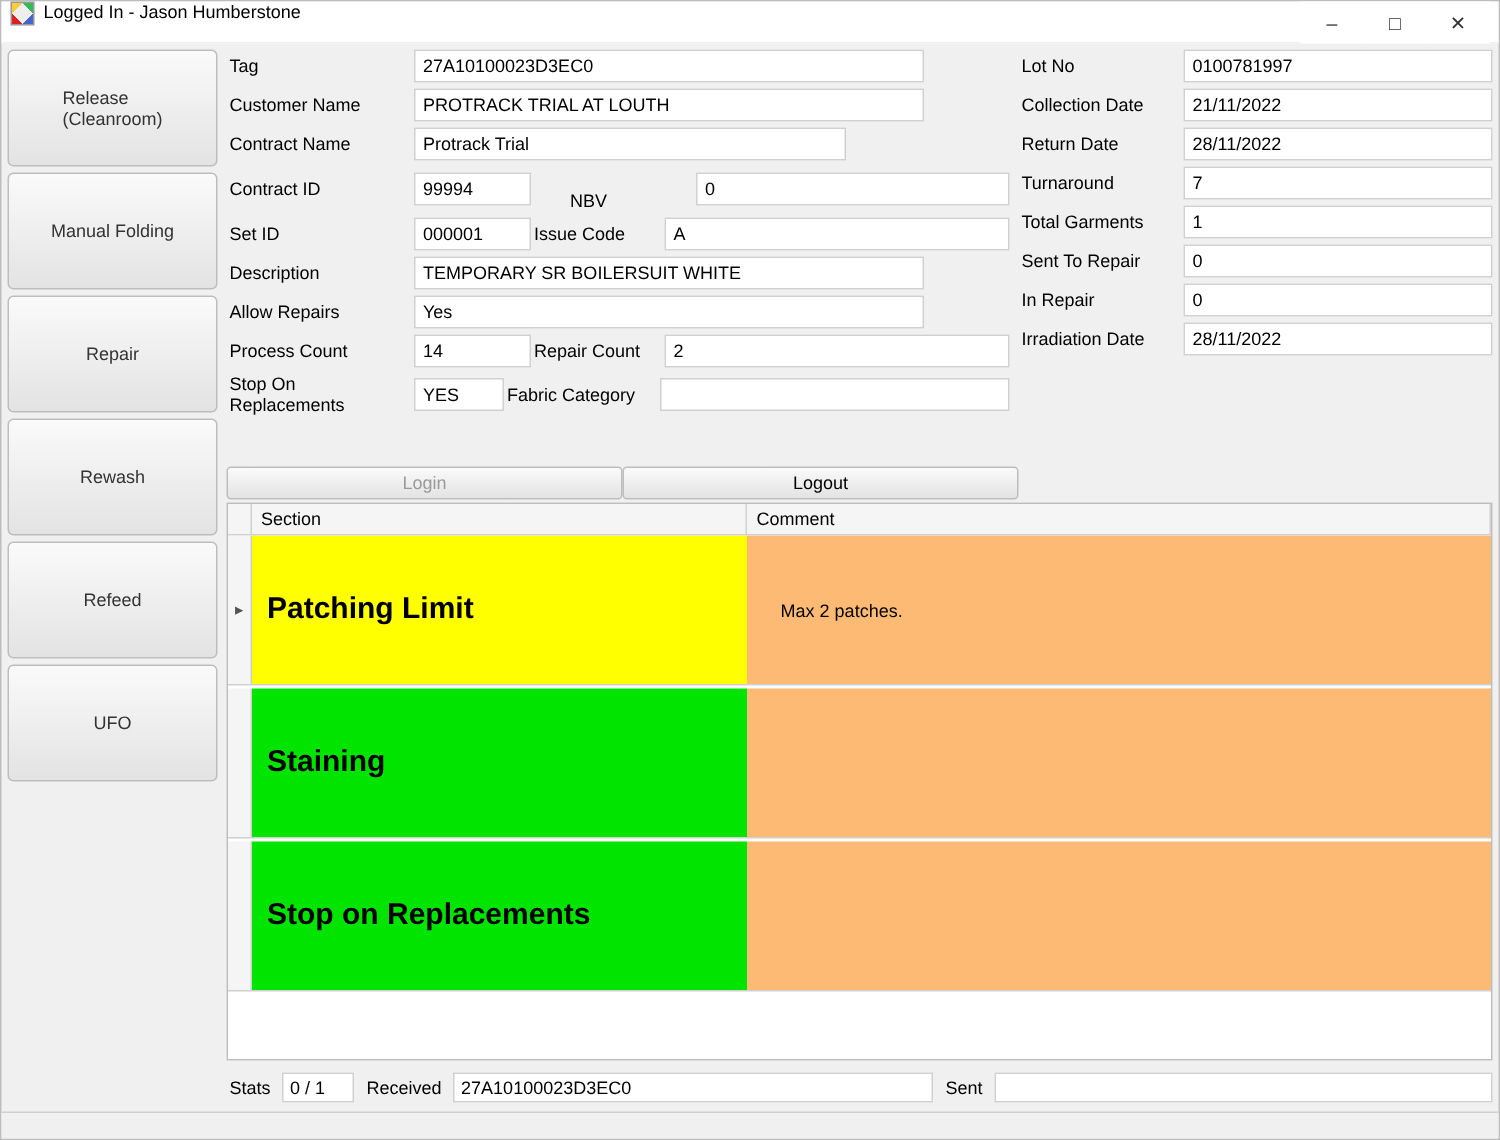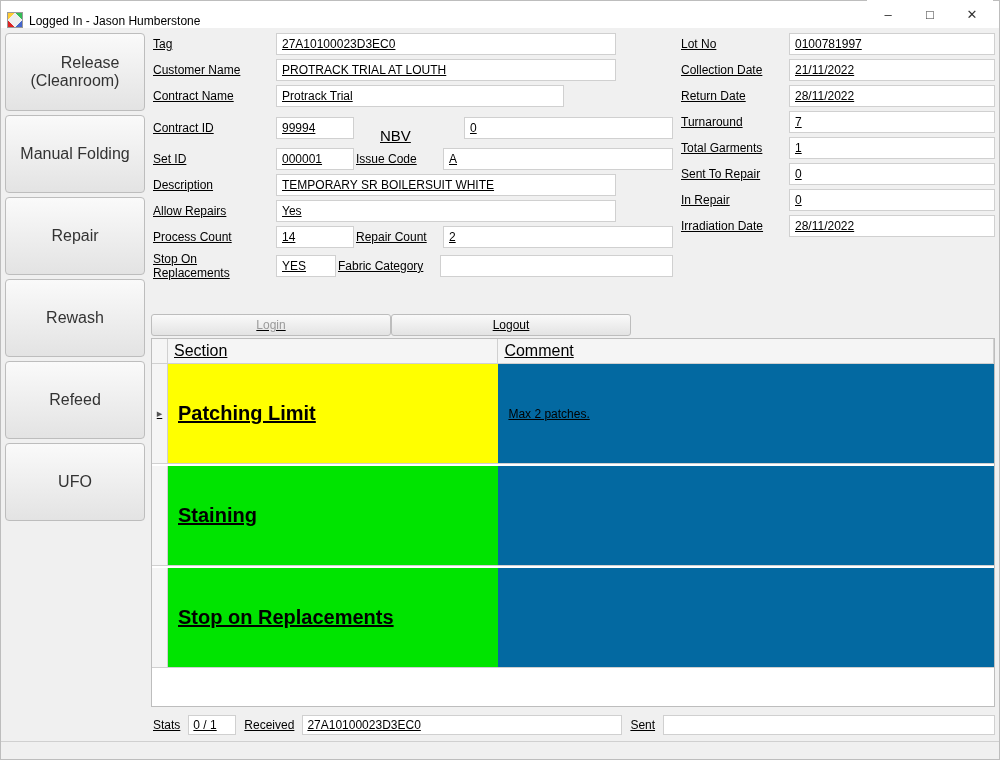--- a/index.html
+++ b/index.html
@@ -18,21 +18,21 @@
   * { box-sizing: border-box; font-family: "Segoe UI", Tahoma, sans-serif; font-size: 12px; color: var(--text); }
   body { margin:0; padding:0; background:#fff; width:1000px; height:760px; overflow:hidden; }
 
   
   .win {
     width:1000px; height:760px; background:var(--panel);
     display:flex; flex-direction:column; border:1px solid var(--border);
   }
   .titlebar {
     height:28px; background:#fff; border-bottom:1px solid var(--panel);
-    display:flex; align-items:flex-end; padding:0 6px;
+    display:flex; align-items:flex-start; padding:0 6px;
   }
   .titlebar .app-icon {
     width:16px; height:16px; margin-right:6px;
     background:
       linear-gradient(45deg,#d22 25%,transparent 25%),
       linear-gradient(-45deg,#46c 25%,transparent 25%),
       linear-gradient(135deg,#fc3 25%,transparent 25%),
       linear-gradient(-135deg,#3b5 25%,transparent 25%);
     background-color:#eee; border:1px solid #999;
   }
@@ -46,25 +46,25 @@
   .body {
     flex:1; display:flex; gap:0; padding:4px; min-height:0;
   }
   .sidebtns {
     width:140px; display:flex; flex-direction:column; gap:4px;
   }
   .bigbtn {
     height:78px; border:1px solid var(--border);
     background:linear-gradient(var(--btn-grad-top),var(--btn-grad-bot));
     border-radius:4px; display:flex; align-items:center; justify-content:center;
-    text-align:right; white-space:pre-line; color:#333; font-size:16px;
+    text-align:left; white-space:pre-line; color:#333; font-size:12px;
   }
 
   .content {
-    flex:1; display:flex; flex-direction:column; padding-left:6px; min-height:0;text-decoration:underline;
+    flex:1; display:flex; flex-direction:column; padding-left:6px; min-height:0;
   }
 
   
   .form-area {
     display:grid;
     grid-template-columns: 120px 1fr 110px 200px;
     column-gap:6px;
     align-items:start;
   }
   .leftform { grid-column:1 / span 2; }
@@ -81,21 +81,21 @@
   .lab { font-size:12px; padding-left:2px; }
 
   .field {
     height:22px; background:var(--field-bg); border:1px solid var(--border-light);
     padding:2px 5px; font-size:12px; display:flex; align-items:center; white-space:nowrap; overflow:hidden;
   }
 
   .inline2 {
     display:grid; grid-template-columns: 78px 70px 1fr; column-gap:20px; align-items:center;
   }
-  .inline2 .lab2 { padding-left:6px; font-size:15px;margin-top:16px; }
+  .inline2 .lab2 { padding-left:6px; font-size:12px;margin-top:16px; }
   .inline3 {
     display:grid; grid-template-columns: 78px 85px 1fr; column-gap:2px; align-items:center;
   }
 
   
   .authrow { display:flex; margin-top:34px; margin-bottom:2px; }
   .authbtn {
     flex:1; height:22px; border:1px solid var(--border);
     background:linear-gradient(var(--btn-grad-top),var(--btn-grad-bot));
     display:flex; align-items:center; justify-content:center; font-size:12px;
@@ -106,36 +106,36 @@
   
   .grid {
     flex:1; border:1px solid var(--border); background:#fff; min-height:0;
     display:flex; flex-direction:column;
   }
   .grid-head {
     display:grid; grid-template-columns: 16px 1fr 1.5fr; background:var(--grid-head);
     border-bottom:1px solid var(--border-light);
   }
   .grid-head .gh {
-    padding:3px 6px; font-size:16px; border-right:1px solid var(--border-light);
+    padding:3px 6px; font-size:12px; border-right:1px solid var(--border-light);
   }
   .grid-body { flex:1; overflow:auto; display:flex; flex-direction:column; gap:2px; }
   .grid-row {
     display:grid; grid-template-columns:16px 1fr 1.5fr; min-height:100px; border-bottom:1px solid var(--border-light);
   }
   .grid-row .rowhead {
     background:var(--grid-head); border-right:1px solid var(--border-light);
     display:flex; align-items:center; justify-content:center; font-size:11px; color:#555;
   }
   .grid-row .section {
     display:flex; align-items:center; padding:8px 10px;
     font-size:20px; font-weight:bold; color:#000000;
   }
   .grid-row .comment {
-    display:flex; align-items:center; padding:8px 10px; font-size:12px; background:#0369a1;
+    display:flex; align-items:center; padding:8px 22px; font-size:12px; background:#fdba74;
   }
 
   
   .statsrow {
     height:24px; display:flex; align-items:center; gap:6px; margin-top:6px;
   }
   .statsrow .slab { font-size:12px; padding:0 2px; }
   .statsrow .sfield {
     height:20px; background:#fff; border:1px solid var(--border-light);
     padding:1px 4px; font-size:12px; display:flex; align-items:center;
@@ -237,21 +237,21 @@
           <span class="field">0</span>
 
           <span class="lab">In Repair</span>
           <span class="field">0</span>
 
           <span class="lab">Irradiation Date</span>
           <span class="field">28/11/2022</span>
         </div>
       </div>
 
-      <div class="authrow" style="width:480px;">
+      <div class="authrow" style="width:528px;">
         <div class="authbtn disabled">Login</div>
         <div class="authbtn">Logout</div>
       </div>
 
       <div class="grid">
         <div class="grid-head">
           <span class="gh"></span>
           <span class="gh">Section</span>
           <span class="gh">Comment</span>
         </div>

